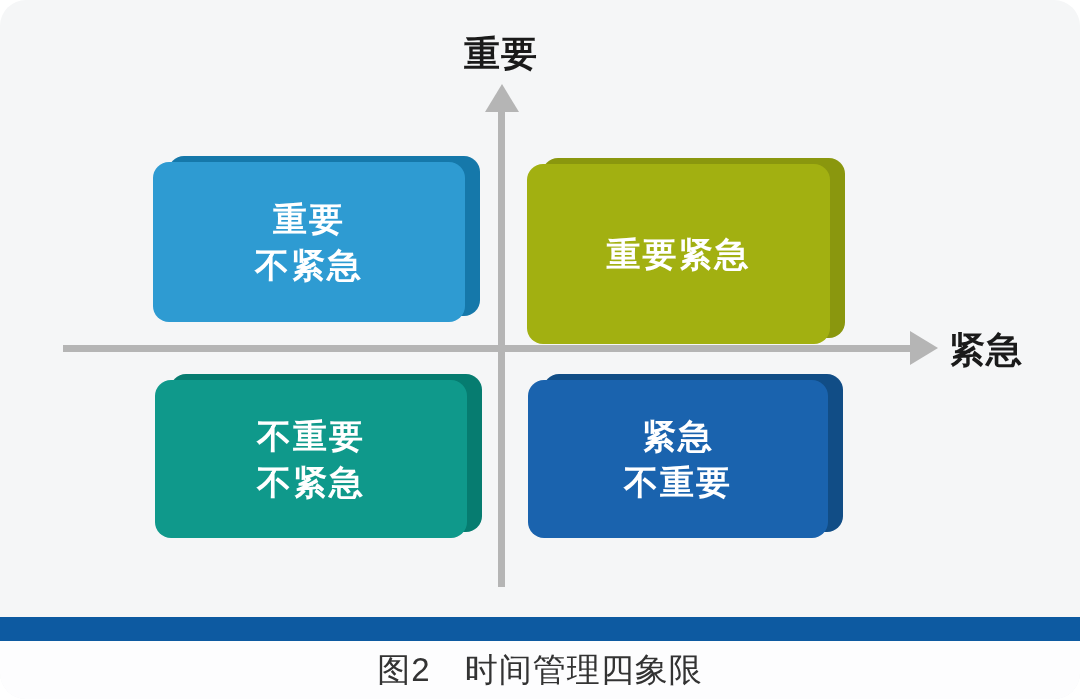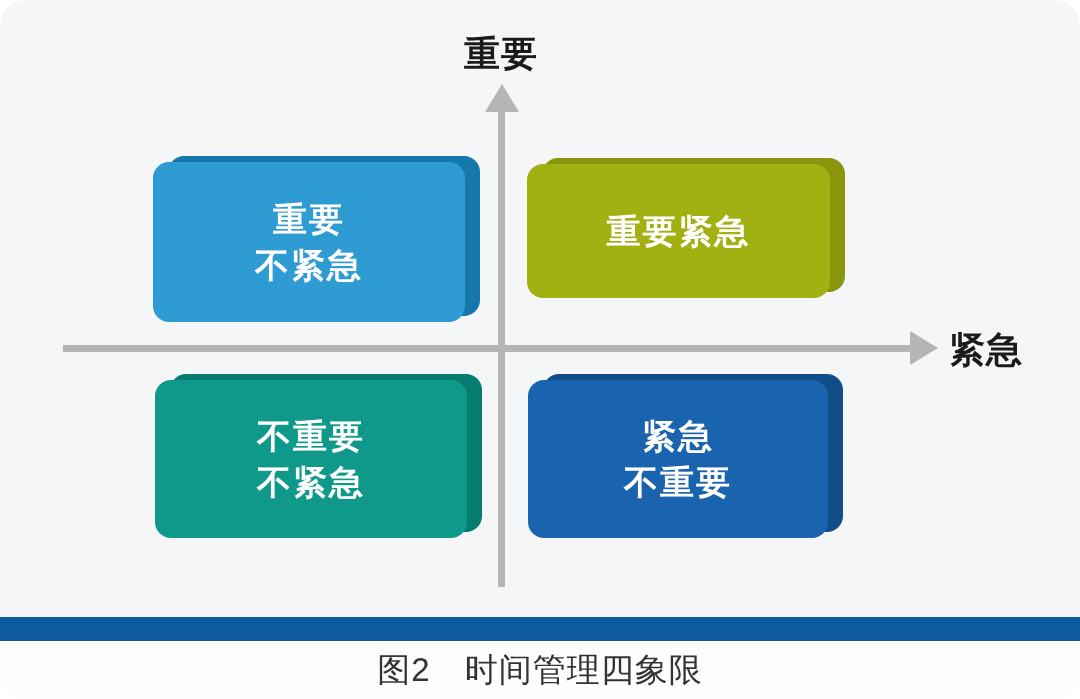--- a/index.html
+++ b/index.html
@@ -71,21 +71,21 @@
     justify-content: center;
     color: var(--card_text, #ffffff);
     font-size: 34px;
     font-weight: bold;
     line-height: 46px;
     letter-spacing: 2px;
     text-align: center;
   }
   .q1 { left: 153px; top: 162px; width: 312px; height: 160px;
         background: var(--q1); box-shadow: 15px -6px 0 0 var(--q1_edge); }
-  .q2 { left: 527px; top: 164px; width: 303px; height: 134px;
+  .q2 { left: 527px; top: 164px; width: 303px; height: 180px;
         background: var(--q2); box-shadow: 15px -6px 0 0 var(--q2_edge); }
   .q3 { left: 155px; top: 380px; width: 312px; height: 158px;
         background: var(--q3); box-shadow: 15px -6px 0 0 var(--q3_edge); }
   .q4 { left: 528px; top: 380px; width: 300px; height: 158px;
         background: var(--q4); box-shadow: 15px -6px 0 0 var(--q4_edge); }
 
   
   .bottom-bar {
     position: absolute;
     left: 0; top: 617px;

